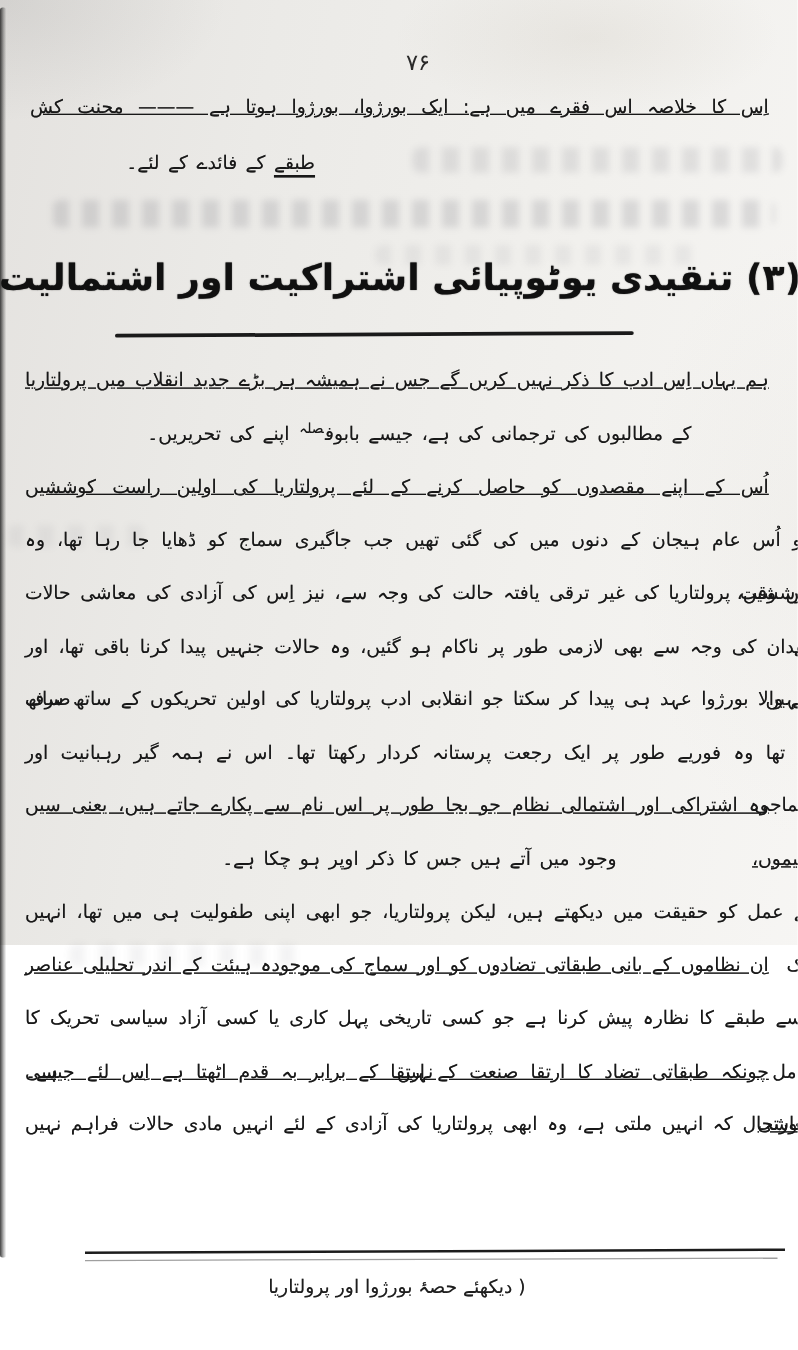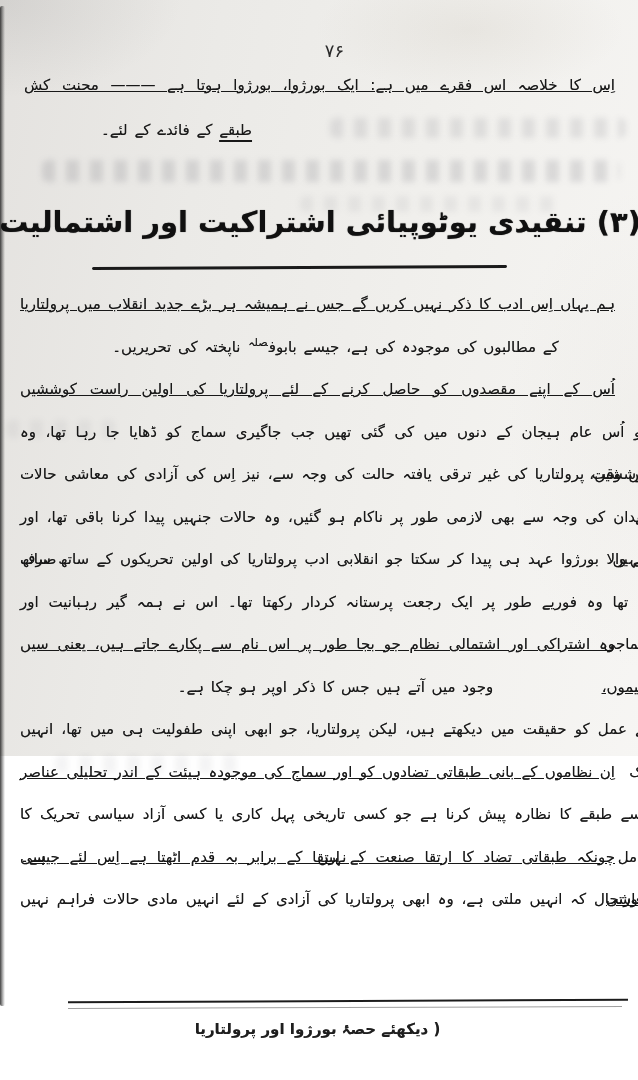--- a/index.html
+++ b/index.html
@@ -78,21 +78,20 @@
     background:#1c1c1c;transform:rotate(-.25deg);
   }
   .footnote-rule-2{
     position:absolute;top:1007px;left:68px;width:554px;height:1px;
     background:#2a2a2a;opacity:.45;transform:rotate(-.2deg);
   }
   .footnote{
     position:absolute;top:1012px;left:96px;right:130px;
     text-align:center;font-size:15px;line-height:34px;color:#1e1e1e;
     text-shadow:0 0 .4px rgba(20,20,20,.5);
-    font-weight:bold;
   }
 </style>
 </head>
 <body>
 
 <div class="page">
 
   <div class="scan-edge"></div>
   <div class="ghost g1"></div>
   <div class="ghost g2"></div>
@@ -105,21 +104,21 @@
   <div class="intro rtl">
     <div class="line full ind">اِس کا خلاصہ اس فقرے میں ہے: ایک بورژوا، بورژوا ہوتا ہے ——— محنت کش</div>
     <div class="line end intro-l2"><span class="uline">طبقے</span><span> کے فائدے کے لئے۔</span></div>
   </div>
 
   <div class="heading rtl">(۳) تنقیدی یوٹوپیائی اشتراکیت اور اشتمالیت</div>
   <div class="heading-underline"></div>
 
   <div class="body-text rtl">
     <div class="line full ind">ہم یہاں اِس ادب کا ذکر نہیں کریں گے جس نے ہمیشہ ہر بڑے جدید انقلاب میں پرولتاریا</div>
-    <div class="line end"><span>کے مطالبوں کی موجودہ کی ہے، جیسے بابوف</span><sup class="fn-marker">صلہ</sup><span> ناپختہ کی تحریریں۔</span></div>
+    <div class="line end"><span>کے مطالبوں کی ترجمانی کی ہے، جیسے بابوف</span><sup class="fn-marker">صلہ</sup><span> اپنے کی تحریریں۔</span></div>
     <div class="line full ind">اُس کے اپنے مقصدوں کو حاصل کرنے کے لئے پرولتاریا کی اولین راست کوششیں</div>
     <div class="line full">جو اُس عام ہیجان کے دنوں میں کی گئی تھیں جب جاگیری سماج کو ڈھایا جا رہا تھا، وہ کوششیں،</div>
     <div class="line full">اُس وقت پرولتاریا کی غیر ترقی یافتہ حالت کی وجہ سے، نیز اِس کی آزادی کی معاشی حالات کے</div>
     <div class="line full">فقدان کی وجہ سے بھی لازمی طور پر ناکام ہو گئیں، وہ حالات جنہیں پیدا کرنا باقی تھا، اور جنہیں صرف</div>
     <div class="line full">آنے والا بورژوا عہد ہی پیدا کر سکتا جو انقلابی ادب پرولتاریا کی اولین تحریکوں کے ساتھ ساتھ</div>
     <div class="line full">آیا تھا وہ فوریے طور پر ایک رجعت پرستانہ کردار رکھتا تھا۔ اس نے ہمہ گیر رہبانیت اور سماجی</div>
     <div class="line full ind">وہ اشتراکی اور اشتمالی نظام جو بجا طور پر اس نام سے پکارے جاتے ہیں، یعنی سیں سیموں،</div>
     <div class="line end">وجود میں آتے ہیں جس کا ذکر اوپر ہو چکا ہے۔</div>
     <div class="line full">کے عمل کو حقیقت میں دیکھتے ہیں، لیکن پرولتاریا، جو ابھی اپنی طفولیت ہی میں تھا، انہیں ایک</div>
     <div class="line full ind">اِن نظاموں کے بانی طبقاتی تضادوں کو اور سماج کی موجودہ ہیئت کے اندر تحلیلی عناصر</div>

